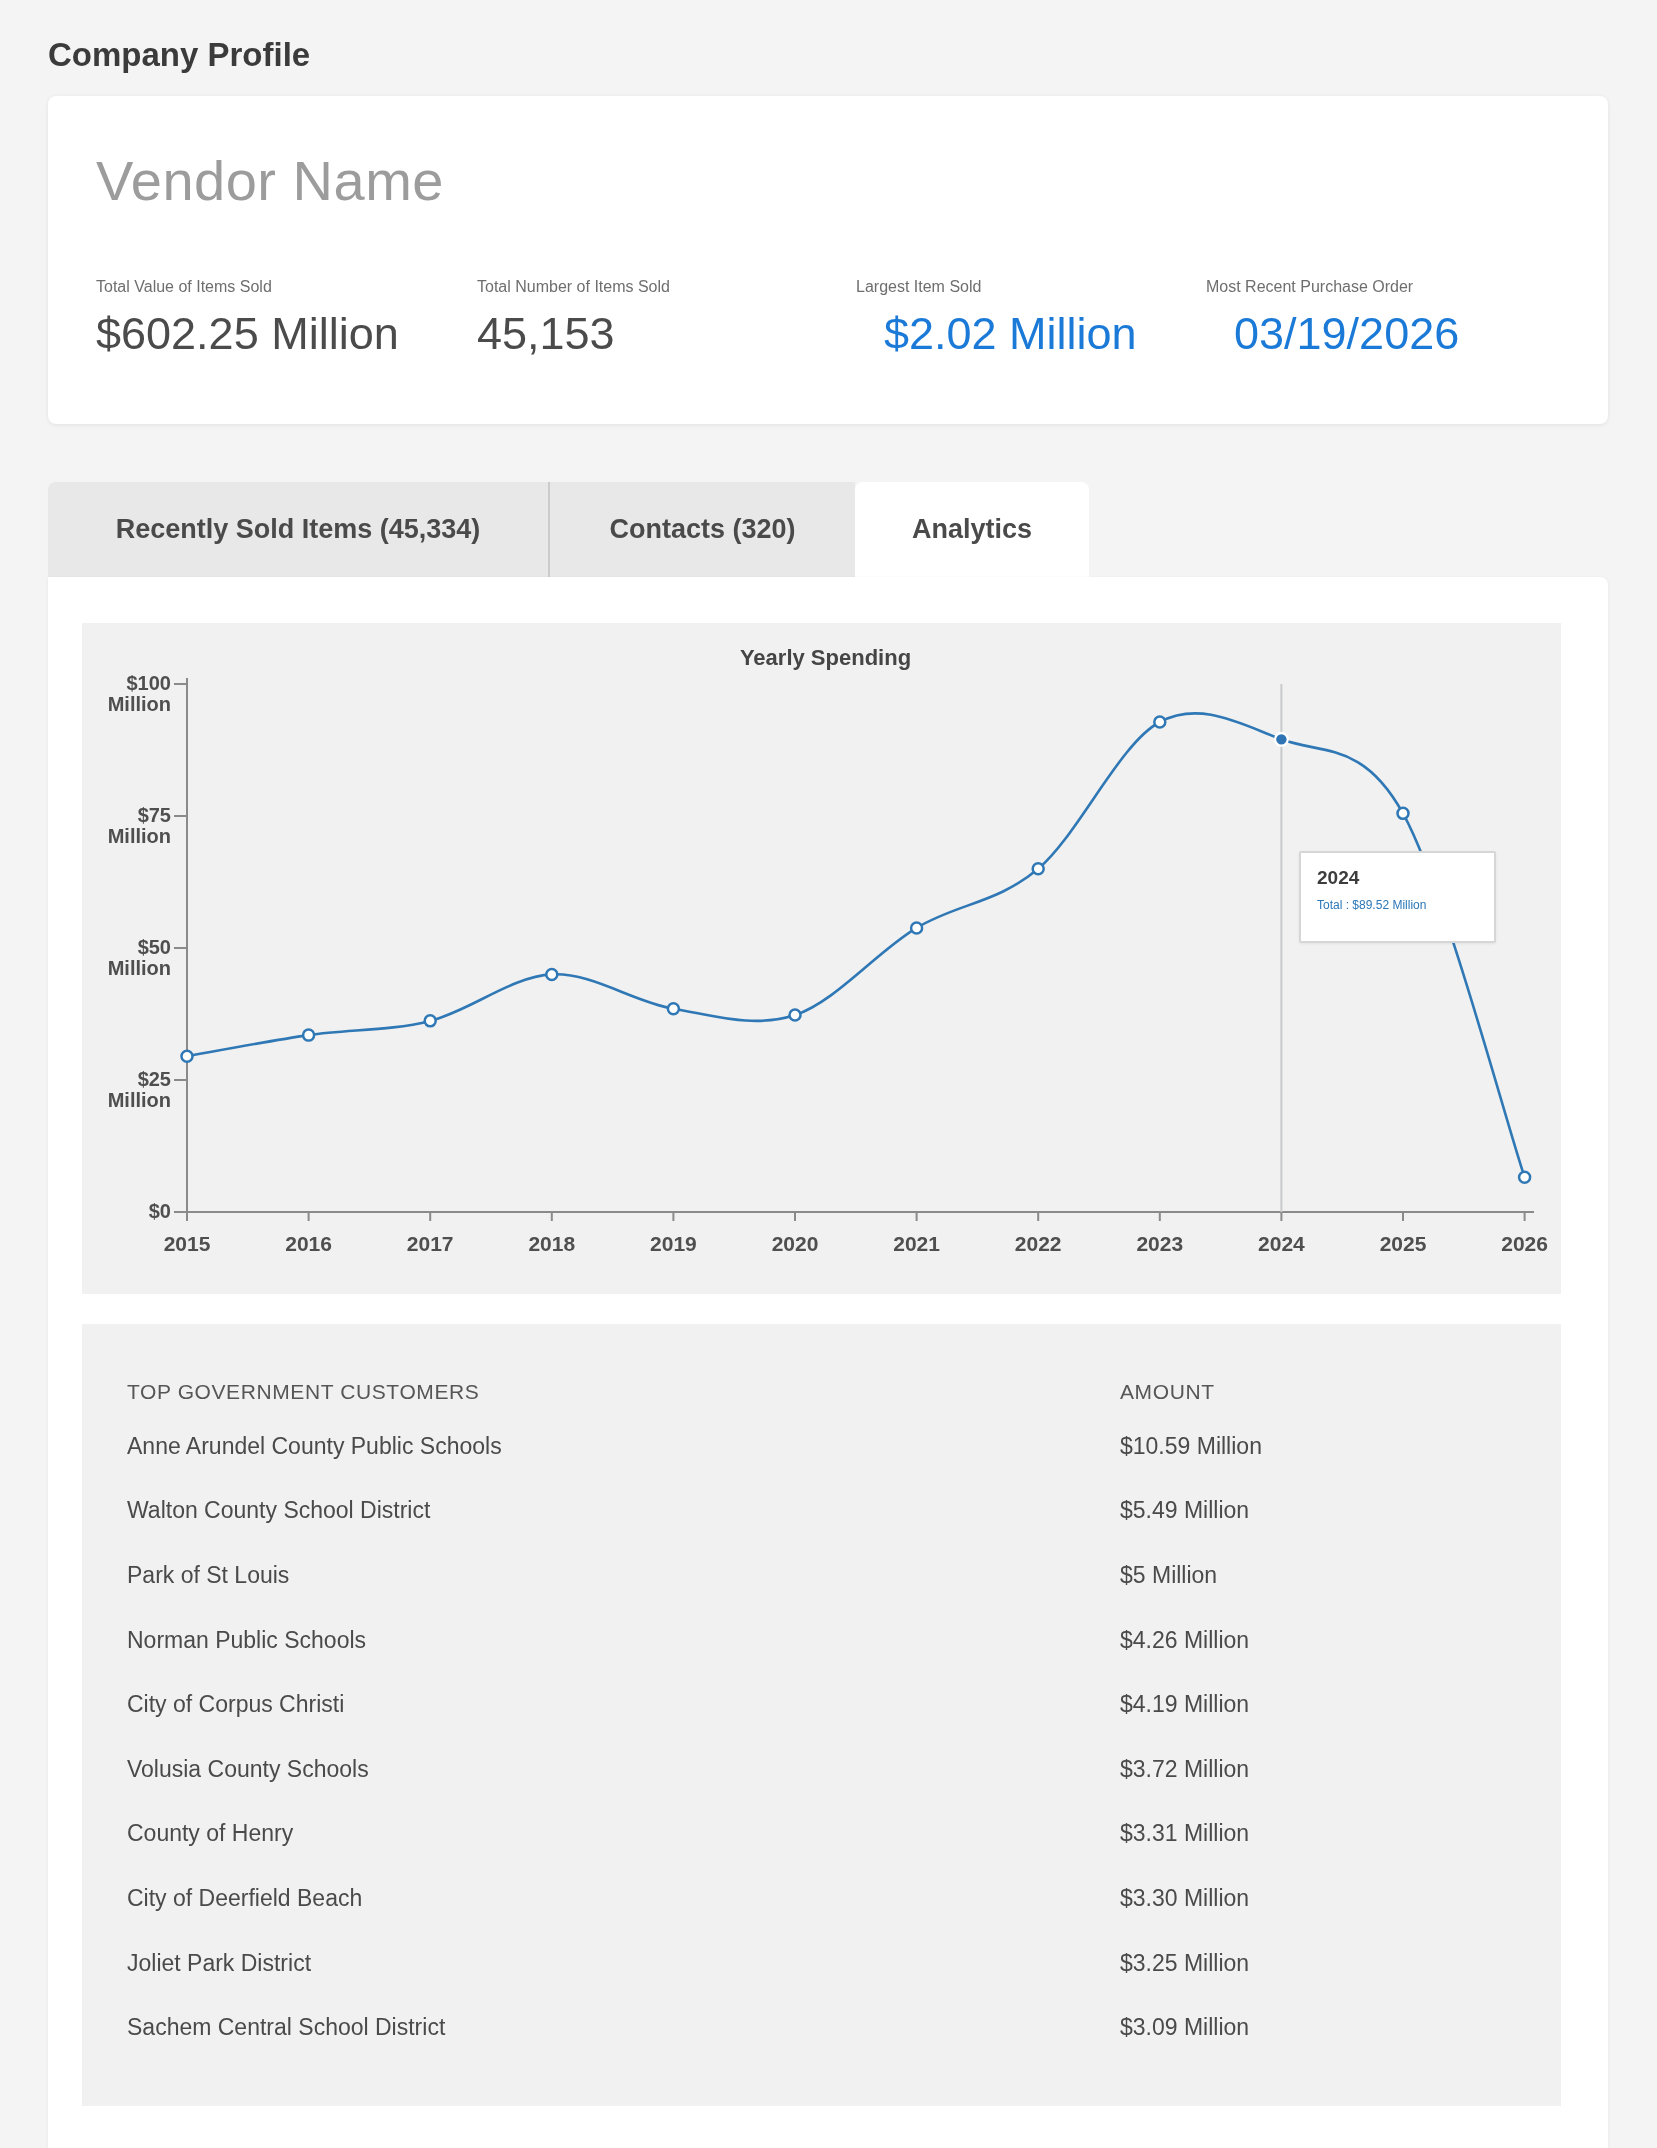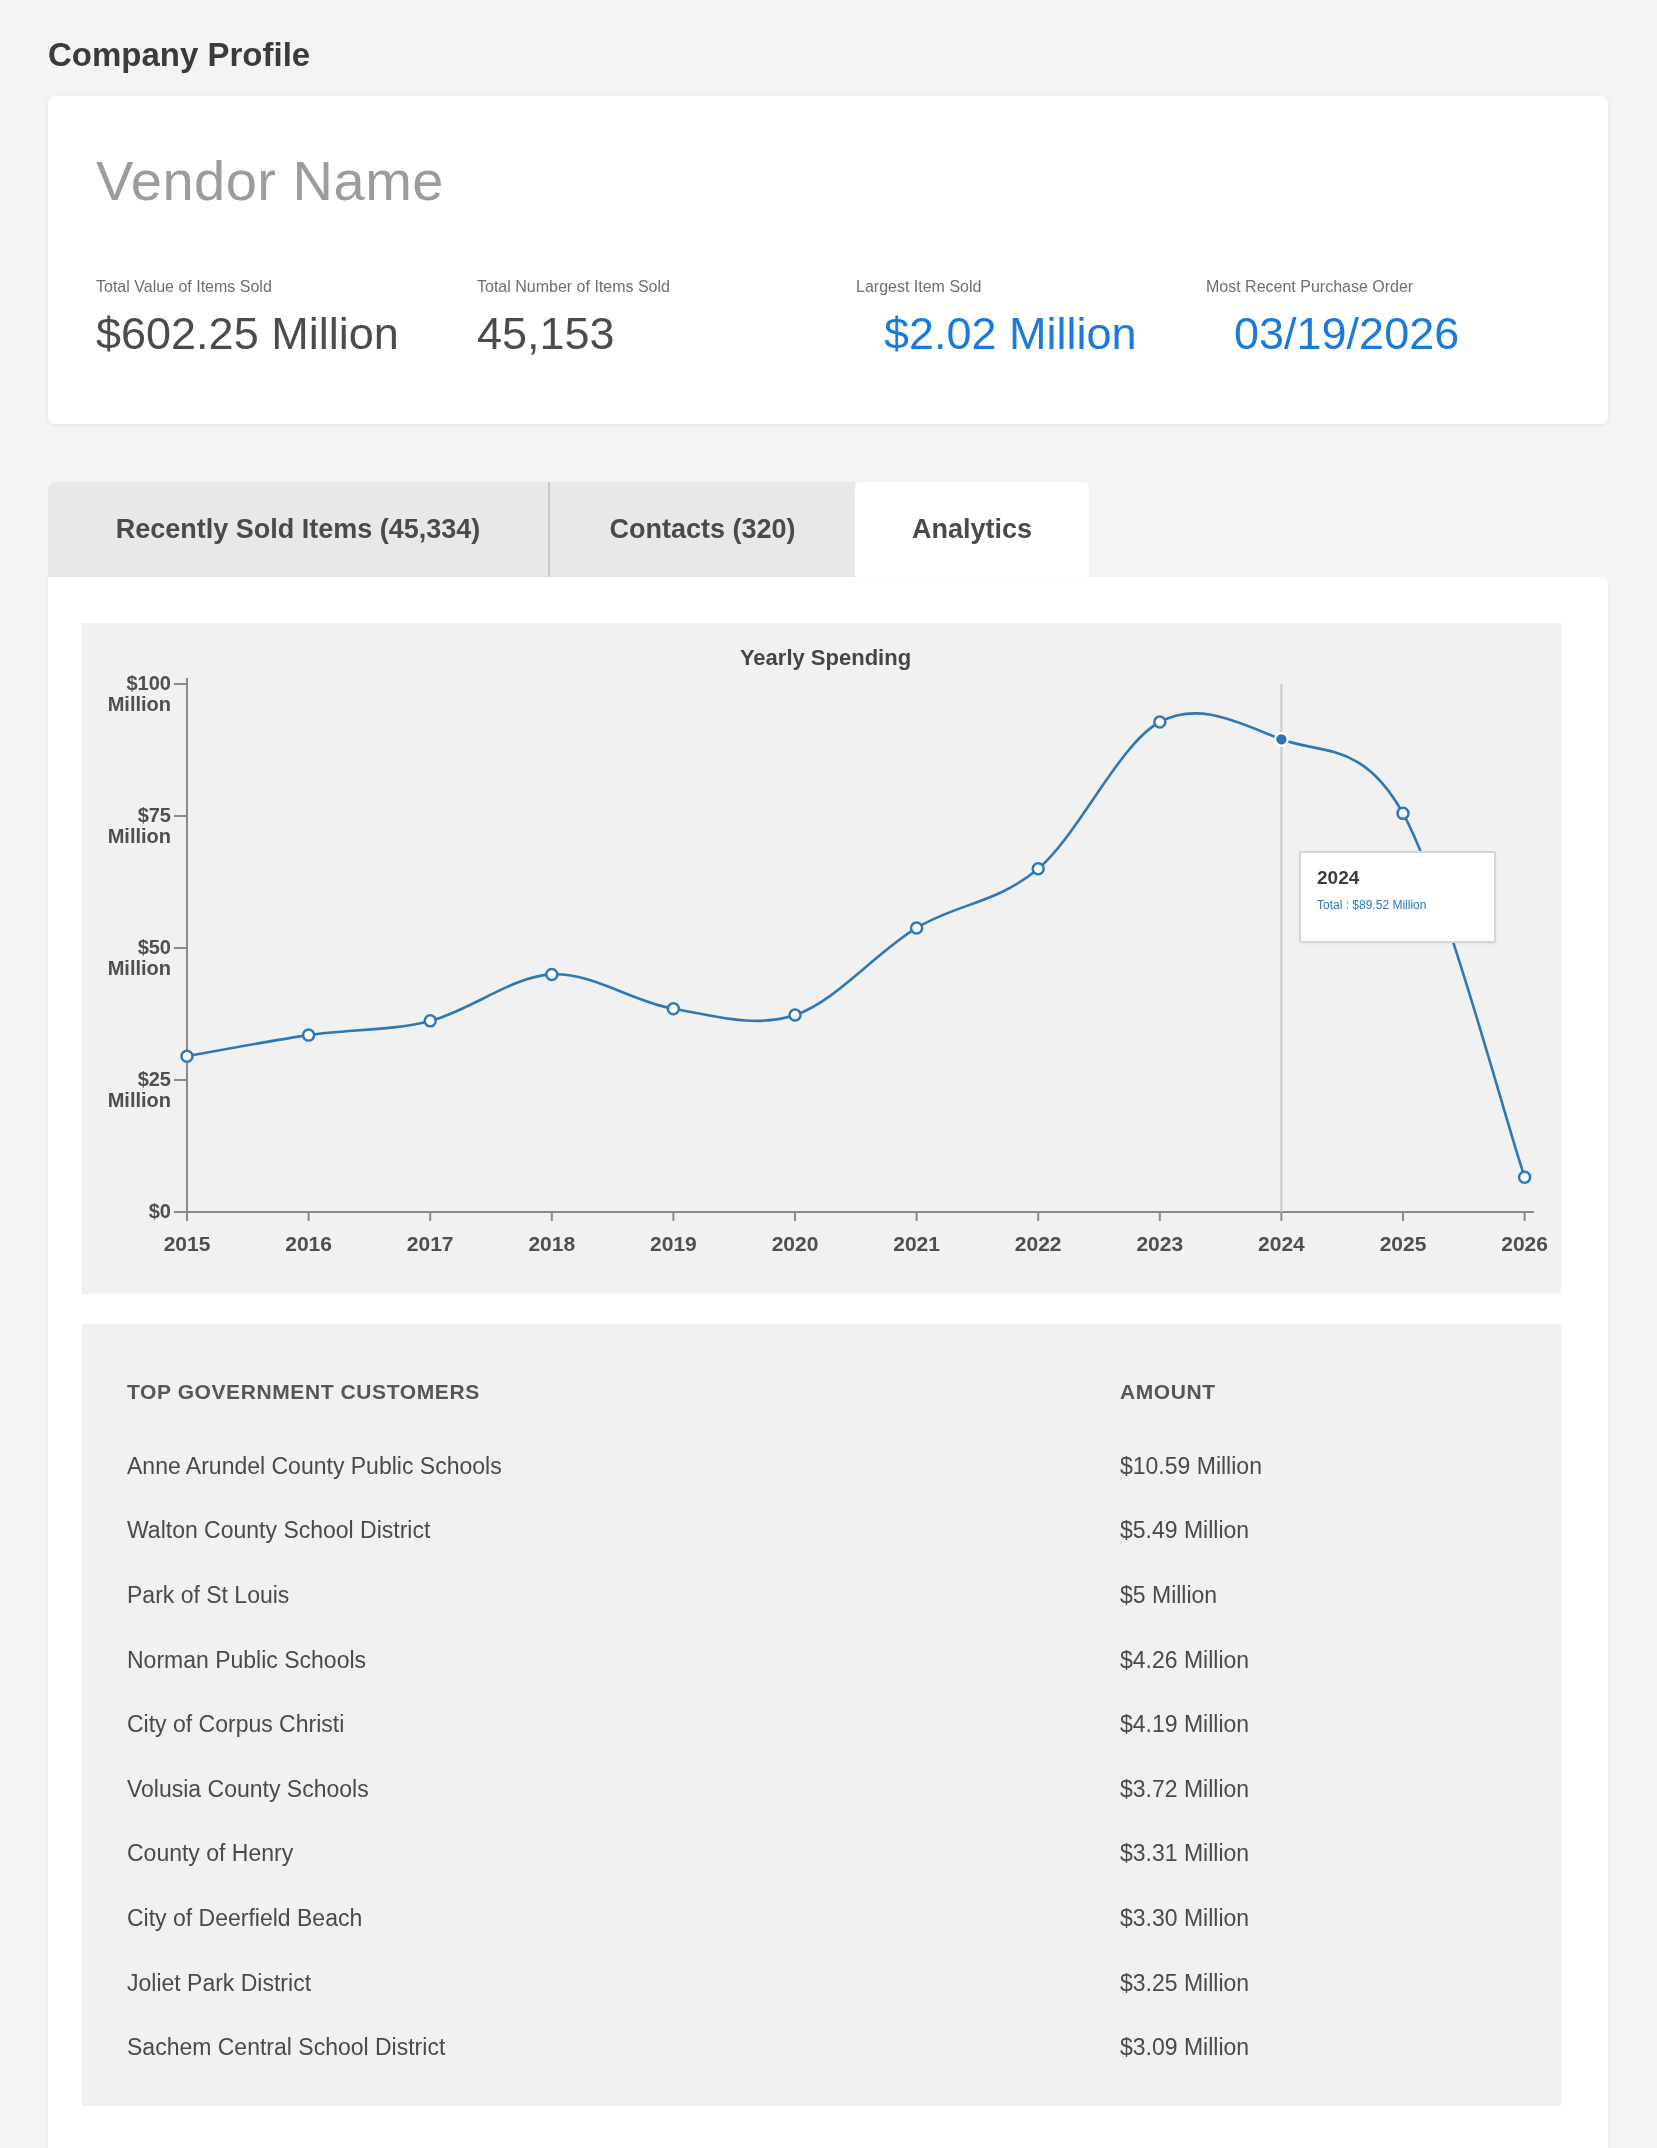--- a/index.html
+++ b/index.html
@@ -24,22 +24,22 @@
   .chart-title{position:absolute;top:22px;left:4px;width:100%;text-align:center;font-size:22px;font-weight:700;color:#454545;}
   .chart-svg{position:absolute;left:0;top:0;width:100%;height:100%;}
   .chart-svg text{font-family:"Liberation Sans",sans-serif;font-weight:700;fill:#4f4f4f;}
   .chart-svg text.ytick{font-size:20px;text-anchor:end;}
   .chart-svg text.xtick{font-size:21px;text-anchor:middle;}
   .chart-tooltip{position:absolute;left:1217px;top:228px;width:197px;height:92px;box-sizing:border-box;background:#ffffff;border:2px solid #d6d6d6;border-radius:2px;padding:14px 0 0 16px;box-shadow:0 1px 3px rgba(0,0,0,.06);}
   .tooltip-title{font-size:19px;font-weight:600;color:#3d3d3d;}
   .tooltip-value{margin-top:9px;font-size:12px;font-weight:400;color:#2b77b8;}
   
   .table-panel{position:absolute;left:34px;top:747px;width:1479px;height:782px;background:#f0f1f0;}
-  .table-header{position:absolute;top:56px;left:45px;right:10px;display:grid;grid-template-columns:993px auto;font-size:21px;font-weight:700;color:#565656;letter-spacing:.6px;}
-  .table-rows{position:absolute;top:110px;left:45px;right:10px;}
+  .table-header{position:absolute;top:56px;left:45px;right:10px;display:grid;grid-template-columns:993px auto;font-size:21px;font-weight:400;color:#565656;letter-spacing:.6px;}
+  .table-rows{position:absolute;top:90px;left:45px;right:10px;}
   .table-row{display:grid;grid-template-columns:993px auto;height:64.6px;align-items:center;font-size:23px;color:#4a4a4a;}
 </style>
 </head>
 <body>
 
 <div class="page">
 
   <h1 class="page-title">Company Profile</h1>
 
   <section class="stats-card">

